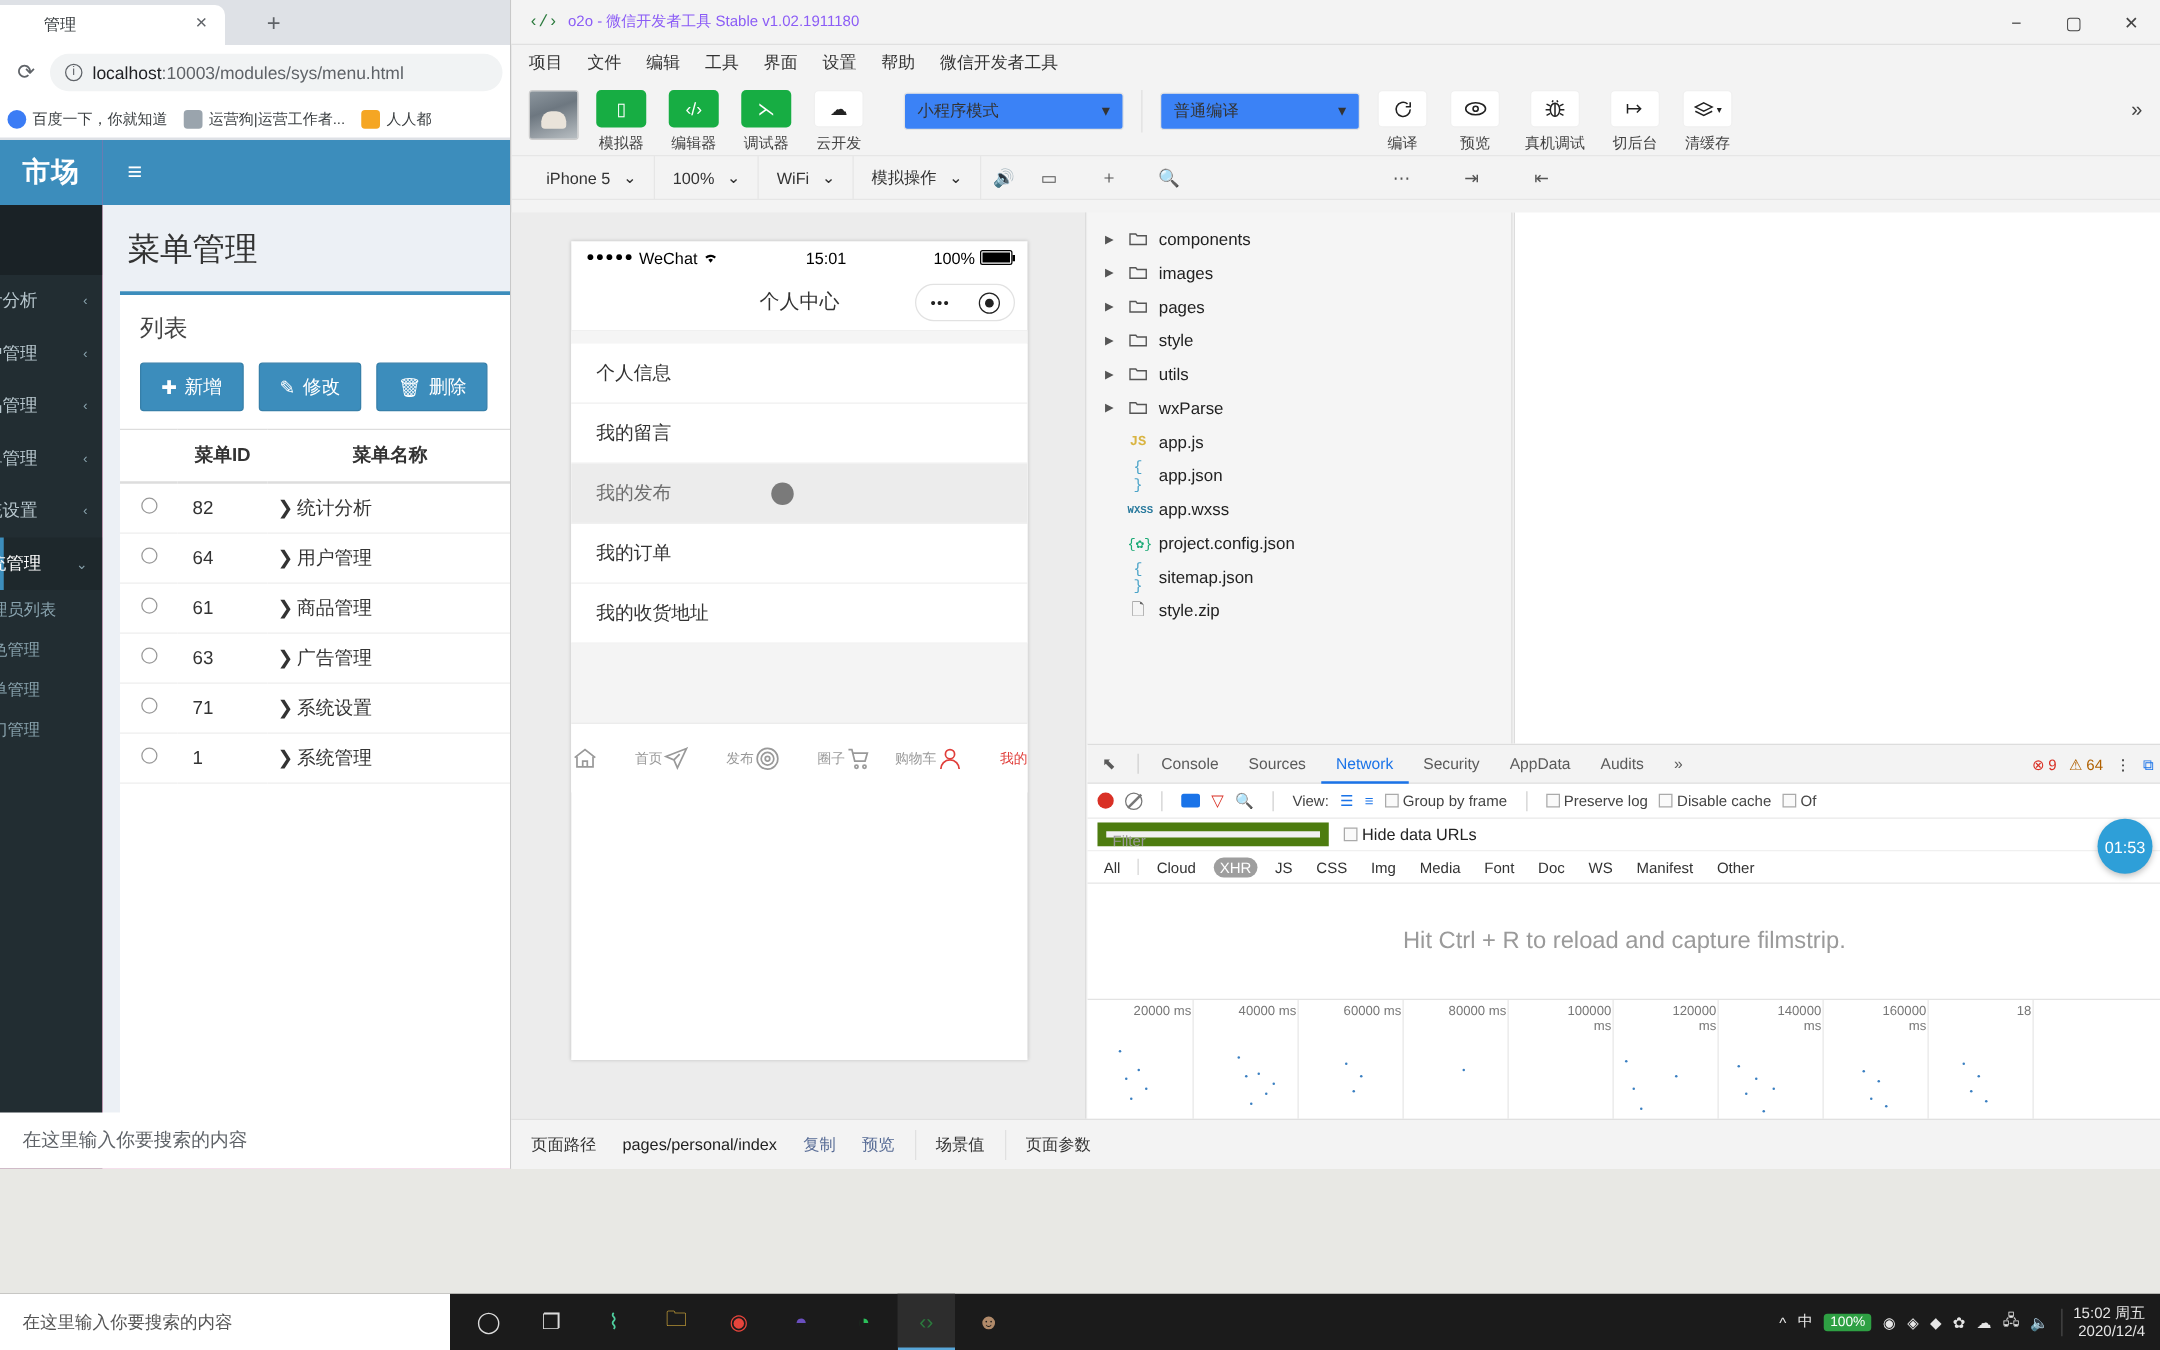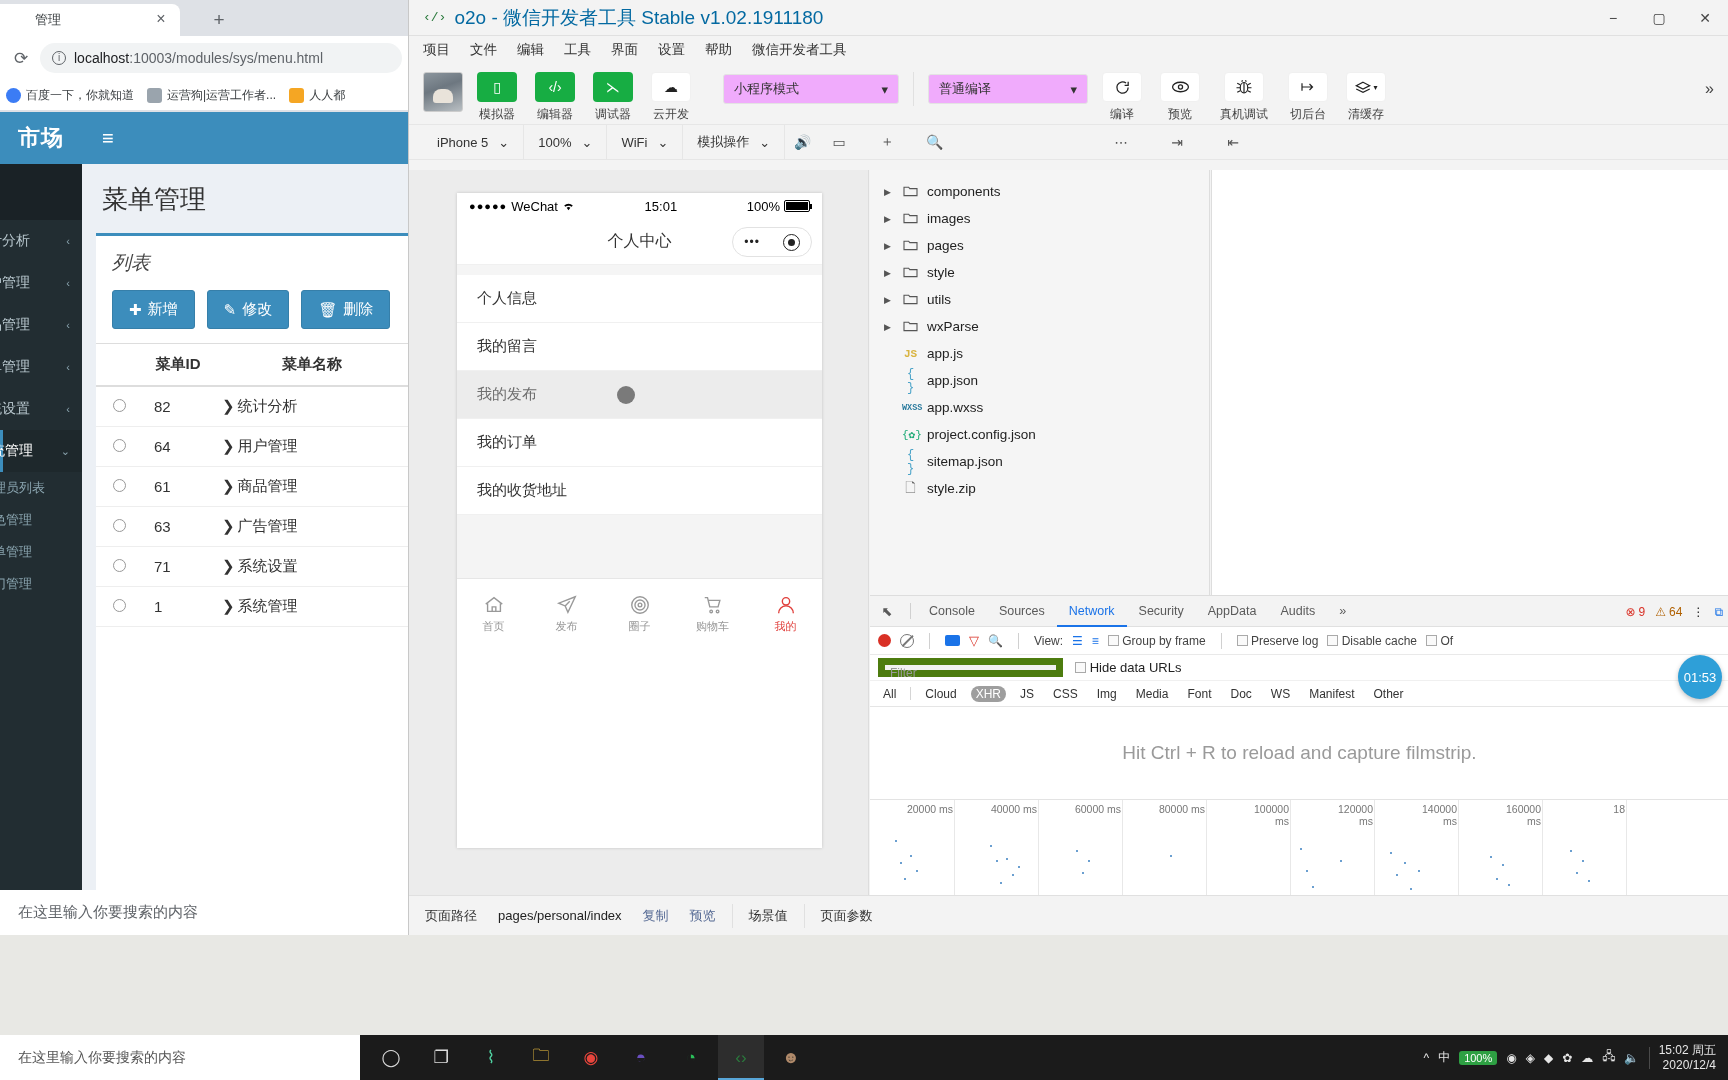--- a/index.html
+++ b/index.html
@@ -45,57 +45,57 @@
   .side-item { height:42px; display:flex; align-items:center; justify-content:space-between;
                padding:0 12px 0 0; font-size:14px; color:#b8c7ce; white-space:nowrap;}
   .side-item .lbl { margin-left:-26px;}
   .side-item.active { background:#1e282c; color:#fff; border-left:3px solid #3c8dbc;}
   .side-sub { height:32px; display:flex; align-items:center; font-size:13px; color:#8aa4af; padding-left:0;}
   .side-sub .lbl{margin-left:-20px;}
   .chev { font-size:11px; color:#8aa4af;}
   .adm-main { flex:1; background:#ecf0f5; padding:14px 0 0 14px; overflow:hidden;}
   .adm-title { font-size:26px; color:#333; font-weight:400; margin:4px 0 16px 6px;}
   .adm-box { background:#fff; border-top:3px solid #3c8dbc; min-height:700px; padding:0;}
-  .adm-box-hd { padding:14px 16px; font-size:19px; color:#444;font-style:italic;}
+  .adm-box-hd { padding:14px 16px; font-size:19px; color:#444;}
   .adm-btns { display:flex; gap:12px; padding:0 16px 14px 16px;}
   .btn { background:#3c8dbc; color:#fff; border:1px solid #367fa9; border-radius:3px;
          padding:9px 16px; font-size:15px; display:flex; align-items:center; gap:6px; white-space:nowrap;}
   table.adm-tbl { width:100%; border-collapse:collapse; font-size:15px;}
   table.adm-tbl th { border-top:1px solid #ddd; border-bottom:2px solid #ddd; padding:11px 8px;
                      text-align:center; font-weight:bold; color:#333;}
   table.adm-tbl td { border-bottom:1px solid #eee; padding:10px 8px; color:#333;}
   table.adm-tbl td.c-rad{ width:46px; text-align:center;}
   table.adm-tbl td.c-id { width:72px; padding-left:12px;}
   .radio { display:inline-block; width:13px;height:13px;border:1px solid #999;border-radius:50%; background:#fff;}
   .tbl-arrow { font-weight:bold; margin-right:3px;}
   .br-searchbar { position:absolute; left:0; bottom:0; width:410px; height:45px; background:#fff;
                   display:flex; align-items:center; padding-left:18px; color:#5f6368; font-size:15px;}
 
   
   #devtools { position:absolute; left:408px; top:0; width:1320px; height:935px; background:#f3f3f3;
               border-left:1px solid #c8c8c8;}
   .dt-titlebar { height:36px; background:#f3f3f3; display:flex; align-items:center; padding-left:14px;
                  border-bottom:1px solid #e0e0e0;}
   .dt-logo { color:#2b7a3d; font-size:13px; margin-right:8px; font-family:"Liberation Mono", monospace;}
-  .dt-title { font-size:19px; color:#0369a1;}
+  .dt-title { font-size:12px; color:#8b5cf6;}
   .win-ctrl { position:absolute; right:0; top:0; height:36px; display:flex;}
   .wc { width:46px; height:36px; display:flex; align-items:center; justify-content:center; font-size:14px; color:#444;}
   .dt-menubar { height:28px; display:flex; align-items:center; gap:20px; padding-left:14px; font-size:13.5px; color:#333;}
   .dt-toolbar { height:60px; display:flex; align-items:flex-start; padding:8px 14px 0 14px; gap:10px; position:relative;}
   .tb-avatar { width:40px;height:40px;border-radius:3px; background:linear-gradient(160deg,#8c969e 0%,#6d7780 40%,#b9bfc3 100%);
                border:1px solid #ccc; overflow:hidden; position:relative;}
   .tb-avatar:after{content:""; position:absolute; left:9px; top:16px; width:20px;height:14px;
                    background:#e9e3da; border-radius:8px 8px 3px 3px;}
   .tb-item { display:flex; flex-direction:column; align-items:center; width:48px;}
   .tb-sq { width:40px;height:30px; border-radius:4px; display:flex;align-items:center;justify-content:center;
            font-size:14px;}
   .tb-sq.green{ background:#17ad43; color:#fff;}
   .tb-sq.white{ background:#fff; color:#222; border:1px solid #f0f0f0;}
   .tb-lbl { font-size:12px; color:#444; margin-top:4px; white-space:nowrap;}
-  .tb-select { height:30px; min-width:160px; background:#f0abfc; border:1px solid #e3e3e3; border-radius:3px;
+  .tb-select { height:30px; min-width:160px; background:#3b82f6; border:1px solid #e3e3e3; border-radius:3px;
                display:flex; align-items:center; justify-content:space-between; padding:0 10px; font-size:13px; color:#333;}
   .tb-sep { width:1px; height:34px; background:#e0e0e0; margin:0 4px;}
   .dt-devbar { height:36px; border-top:1px solid #e6e6e6; border-bottom:1px solid #e6e6e6;
                display:flex; align-items:center; padding-left:14px; gap:0; font-size:13px; color:#333;}
   .dv-sel { display:flex; align-items:center; gap:10px; padding:0 14px; height:36px; border-right:1px solid #e6e6e6;}
   .dv-btn { width:36px;height:36px; display:flex;align-items:center;justify-content:center; color:#555; font-size:14px;}
 
   
   #simpane { position:absolute; left:0; top:170px; width:460px; height:725px; background:#ececec;
              border-right:1px solid #ddd;}
@@ -126,21 +126,21 @@
                    background:#e8c9b4;border-radius:50%; z-index:2;}
   .ph-name { color:#fff; font-size:15px;}
   .ph-gap { height:10px; background:#f5f5f5;}
   .ph-list { background:#fff;}
   .ph-row { height:48px; display:flex; align-items:center; padding:0 20px; font-size:15px; color:#333;
             border-bottom:1px solid #f0f0f0; position:relative;}
   .ph-row.hl { background:#ececec; color:#6e6e6e;}
   .ph-row .dot { position:absolute; left:160px; width:18px;height:18px;border-radius:50%; background:#7a7a7a;}
   .ph-filler { background:#f4f4f4; flex:1;}
   .ph-tabbar { height:56px; background:#fff; border-top:1px solid #e6e6e6; display:flex;}
-  .ph-tab { flex:1; display:flex; flex-direction:column; align-items:center; justify-content:flex-end; gap:3px;}
+  .ph-tab { flex:1; display:flex; flex-direction:row; align-items:center; justify-content:space-between; gap:3px;}
   .ph-tab-lbl { font-size:11px; color:#999;}
   .ph-tab.on .ph-tab-lbl { color:#e03e3a;}
   .ph-ico { width:22px;height:22px;}
 
   
   #filetree { position:absolute; left:461px; top:170px; width:340px; height:425px; background:#f5f5f5;
               border-right:1px solid #ddd; padding-top:8px; overflow:hidden;}
   .ft-row { height:27px; display:flex; align-items:center; gap:8px; padding-left:14px; font-size:13.5px; color:#222;}
   .ft-tri { width:10px; font-size:9px; color:#555;}
   .ft-ico { width:17px; text-align:center; font-size:12px;}

